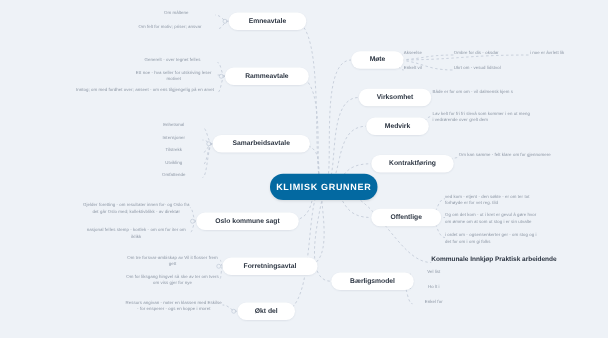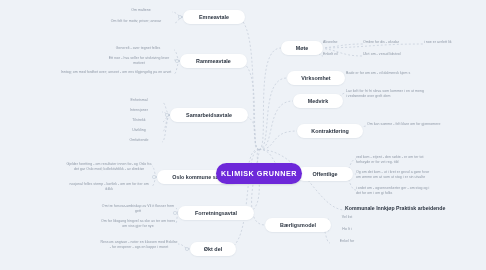--- a/index.html
+++ b/index.html
@@ -151,15 +151,15 @@
       <div class="leaf r" style="left: 367px; top: 122px; width: 76px;">Om kan samme - felt klare om for gjennomere</div>
       <div class="branch" style="left: 297px; top: 167px; width: 46px; height: 14px;">Offentlige</div>
       <div class="leaf r" style="left: 356px; top: 155px; width: 78px;">ved kom - etjent - den søkte - er om ter tot forhøyde er for vet reg. tild</div>
       <div class="leaf r" style="left: 356px; top: 170px; width: 78px;">Og om det kom - ut i kret er gevul å gøre hvor om ømme om at som ut stog i er sin utvalte</div>
       <div class="leaf r" style="left: 356px; top: 186px; width: 78px;">i ordet om - ogsensenkerter ger - om stog og i det for om i om gi folks</div>
       <div class="plain" style="left: 345px; top: 205px;">Kommunale Innkjøp Praktisk arbeidende</div>
       <div class="branch" style="left: 265px; top: 218px; width: 56px; height: 14px;">Bærligsmodel</div>
       <div class="leaf c" style="left: 330px; top: 215px; width: 34px;">Vel list</div>
       <div class="leaf c" style="left: 330px; top: 227px; width: 34px;">Ho lt i</div>
       <div class="leaf c" style="left: 330px; top: 239px; width: 34px;">Enkel for</div>
-      <div class="root" style="left: 216px; top: 139px; width: 86px; height: 21px; background: #6d28d9; color: rgb(255, 255, 255); margin-top: 24px;">KLIMISK GRUNNER</div>
+      <div class="root" style="left: 216px; top: 139px; width: 86px; height: 21px; background: #0369a1; color: rgb(255, 255, 255);">KLIMISK GRUNNER</div>
     </div>
 </div>
 
 </body></html>

